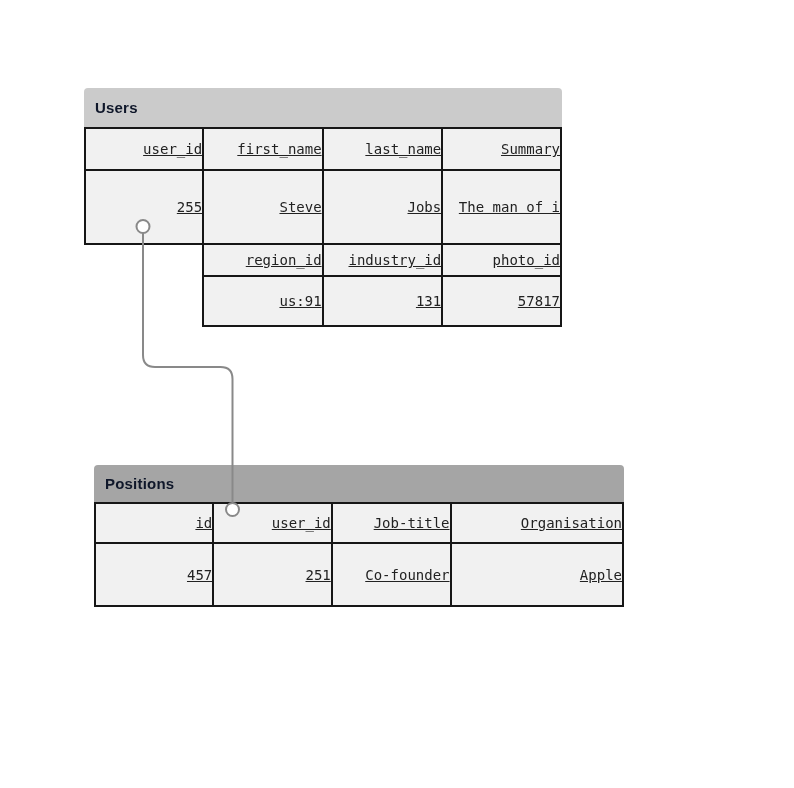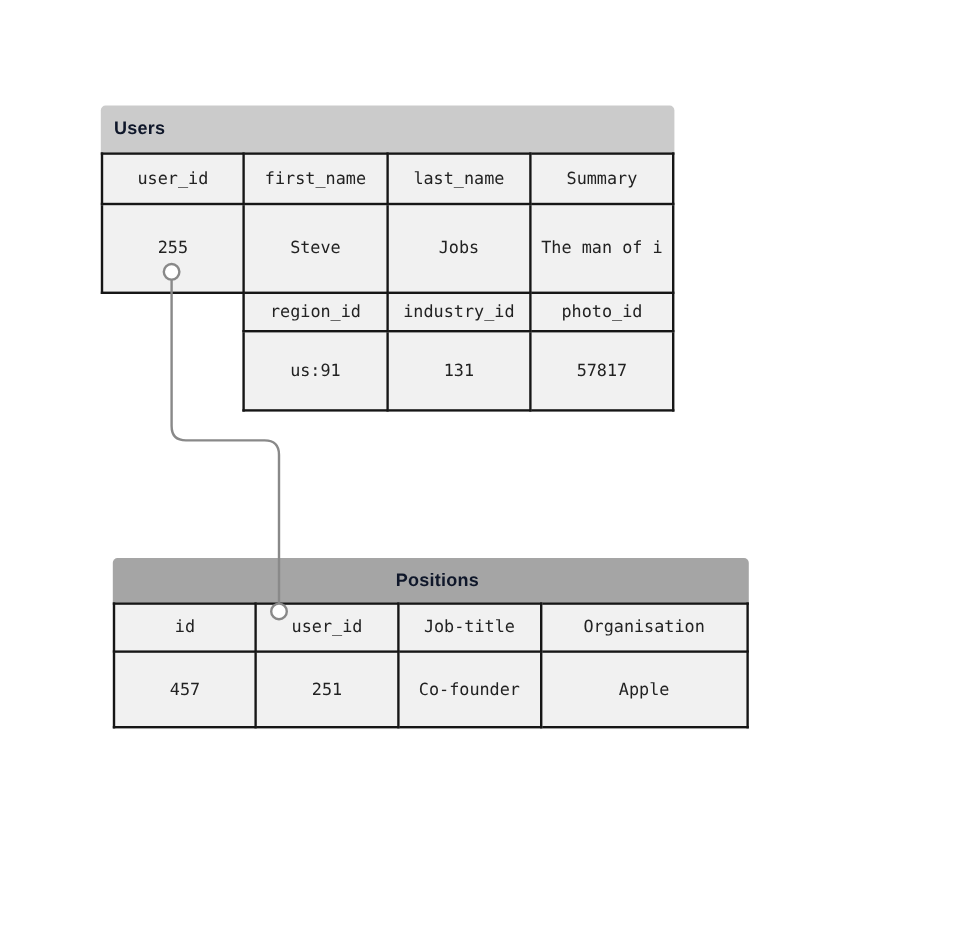--- a/index.html
+++ b/index.html
@@ -21,38 +21,39 @@
     border-radius: 4px 4px 0 0;
     display: flex;
     align-items: center;
     padding-left: 11px;
     font-weight: bold;
     font-size: 15px;
     color: #0f172a;
     letter-spacing: 0.2px;
   }
   .users-title { height: 39px; background: #cbcbcb; }
-  .positions-title { height: 37px; background: #a5a5a5; justify-content: center; }
+  .positions-title { height: 37px; background: #a5a5a5; }
 
   table.dbtable {
     border-collapse: collapse;
     table-layout: fixed;
   }
   table.dbtable th, table.dbtable td {
     border: 2px solid #161616;
     background: #f1f1f1;
     font-family: "DejaVu Sans Mono", monospace;
     font-weight: normal;
     font-size: 14px;
     color: #222222;
-    text-align: center;
+    text-align: right;
     vertical-align: middle;
     padding: 0;
     overflow: hidden;
     white-space: nowrap;
+    text-decoration: underline;
   }
   table.dbtable td.ghost {
     border: none;
     background: transparent;
   }
   td.clip-left {
     text-align: left;
     padding-left: 15px;
   }
   td.org-cell {
@@ -96,21 +97,21 @@
         <td>Steve</td>
         <td>Jobs</td>
         <td class="clip-left">The man of i</td>
       </tr>
       <tr style="height:32px">
         <td class="ghost"></td>
         <th>region_id</th>
         <th>industry_id</th>
         <th>photo_id</th>
       </tr>
-      <tr style="height:66px">
+      <tr style="height:50px">
         <td class="ghost"></td>
         <td>us:91</td>
         <td>131</td>
         <td>57817</td>
       </tr>
     </tbody>
       </table>
   </div>
 
   <div class="table-group" style="left:94px; top:465px; width:530px;">

